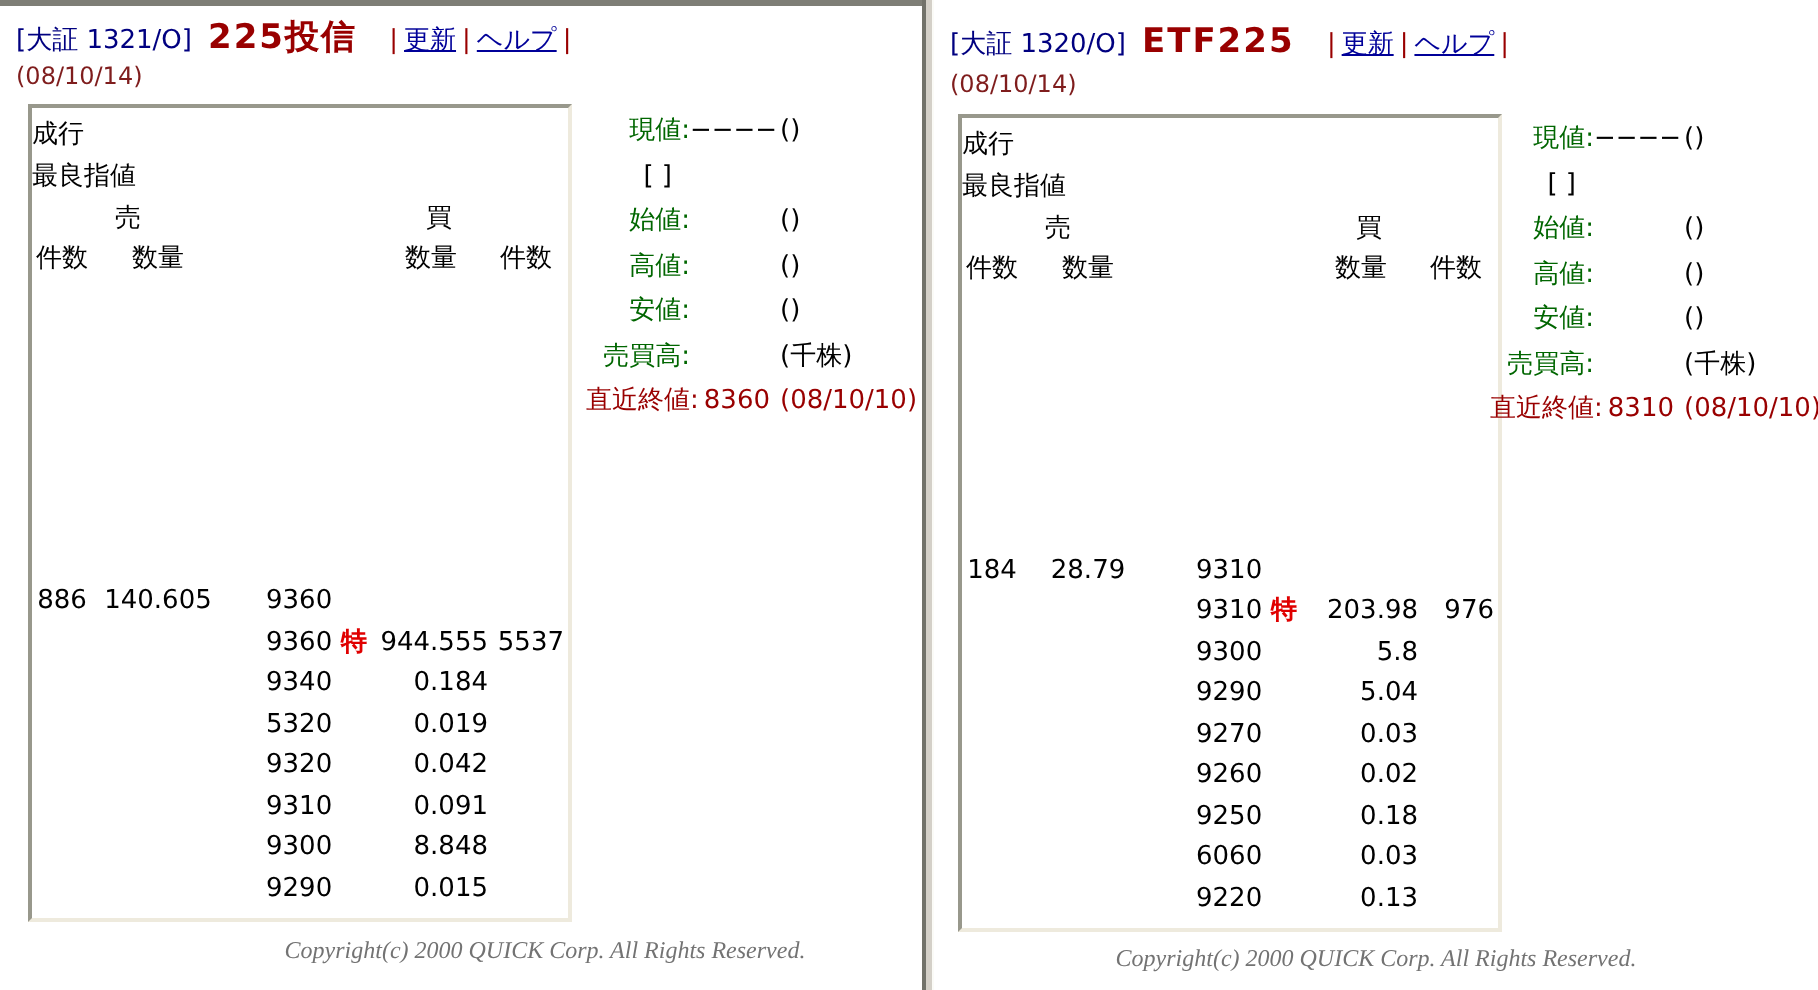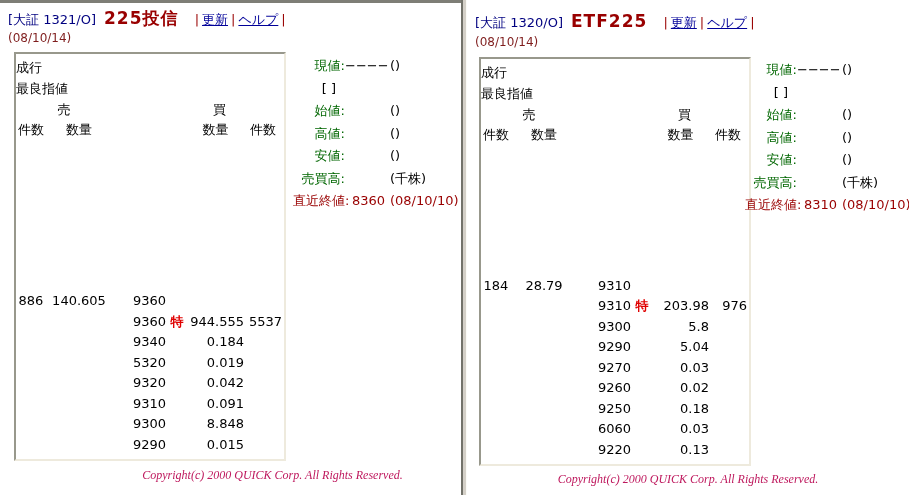--- a/index.html
+++ b/index.html
@@ -55,21 +55,21 @@
   .panel-r .info { left:278px; top:59px; }
   .irow { display:grid; grid-template-columns:52px 40px 5px auto; height:22.5px; line-height:22.5px; white-space:nowrap; }
   .ilabel { text-align:right; color:#006600; }
   .inum { text-align:right; }
   .iunit { text-align:left; }
   .irow.red .ilabel, .irow.red .inum, .irow.red .iunit { color:#990000; }
   .irow.plain .ilabel { color:#000; padding-right:9px; }
 
   .copyright {
     position:absolute; left:0; right:0; top:468px; text-align:center;
-    font-family:"Liberation Serif", serif; font-style:italic; font-size:12px; color:#be185d;
+    font-family:"Liberation Serif", serif; font-style:italic; font-size:12px; color:#737373;
   }
   .panel-r .copyright { top:472px; }
 </style>
 </head>
 <body>
 
 <div class="topbar"></div>
 <div class="divider"></div>
 
 <div class="panel panel-l">

